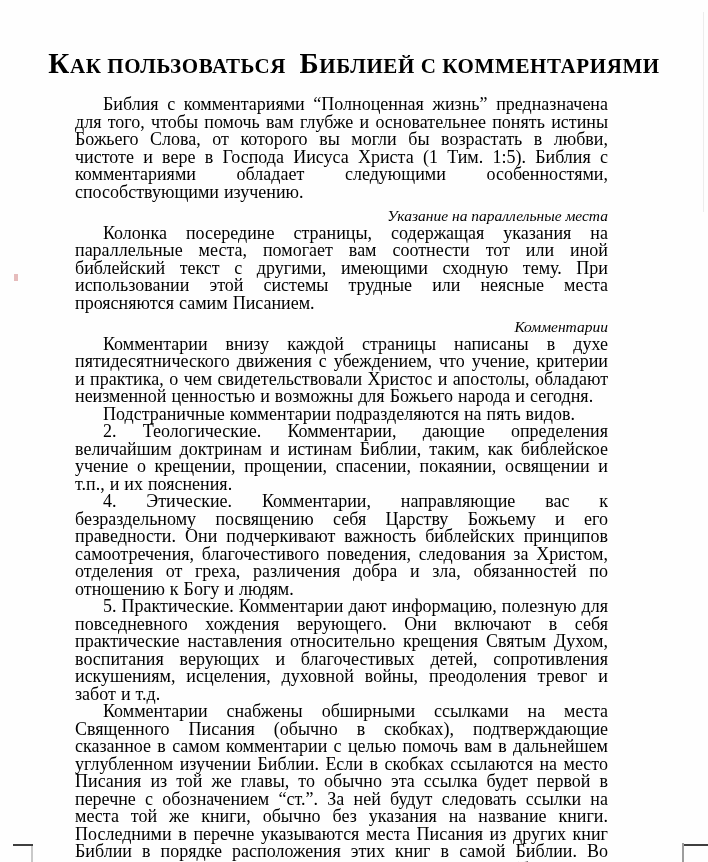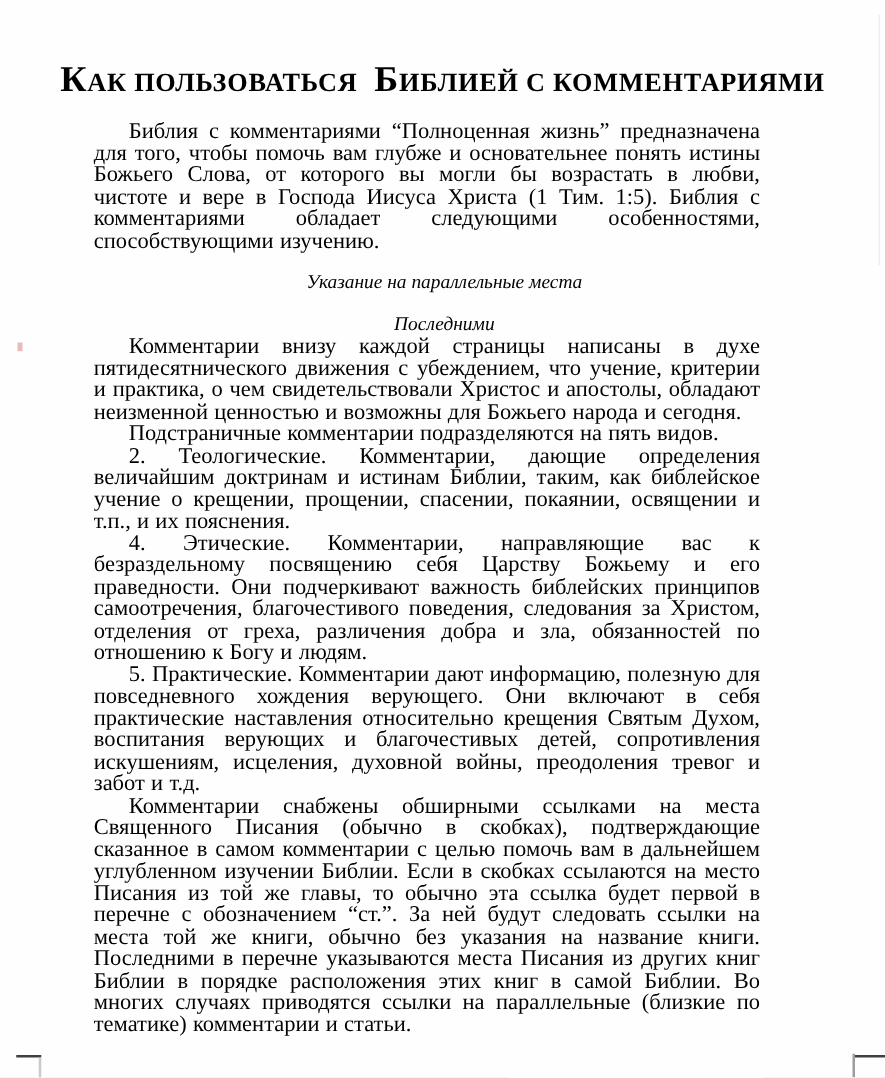--- a/index.html
+++ b/index.html
@@ -30,26 +30,26 @@
   }
   .para {
     margin: 0;
     font-size: 18px;
     line-height: 17.5px;
     text-align: justify;
     text-indent: 28px;
     word-spacing: 0.5px;
   }
   .subhead {
-    margin: 16px 0 0 28px;
+    margin: 6px 0 0 28px;
     font-size: 15.5px;
     line-height: 17.5px;
     font-style: italic;
     font-weight: normal;
-    text-align: center;
+    text-align: right;
   }
   
   .mark { position: absolute; }
   .crop-h-left   { left: 13px;  top: 844px; width: 20px; height: 2px;  background: #3f3f3f; }
   .crop-v-left   { left: 31px;  top: 846px; width: 2px;  height: 16px; background: #c9c9c9; }
   .crop-h-right  { left: 684px; top: 844px; width: 24px; height: 2px;  background: #3f3f3f; }
   .crop-v-right  { left: 682px; top: 843px; width: 2px;  height: 19px; background: #9d9d9d; }
   .edge-line     { left: 703px; top: 12px;  width: 1px;  height: 200px; background: #ececec; }
   .pink-speck    { left: 14px;  top: 274px; width: 4px;  height: 7px;  background: #e6bcbc; }
 </style>
@@ -57,22 +57,23 @@
 <body>
 
 <div class="page">
 
   <h1 class="doc-title"><span class="title-word"><span class="title-cap">К</span><span class="title-rest">ак пользоваться</span></span><span class="title-word"><span class="title-cap">Б</span><span class="title-rest">иблией с комментариями</span></span></h1>
 
   <div class="content">
     <p class="para">Библия с комментариями “Полноценная жизнь” предназначена для того, чтобы помочь вам глубже и основательнее понять истины Божьего Слова, от которого вы могли бы возрастать в любви, чистоте и вере в Господа Иисуса Христа (1 Тим. 1:5). Библия с комментариями обладает следующими особенностями, способствующими изучению.</p>
 
     <h2 class="subhead">Указание на параллельные места</h2>
+    <p class="para">Колонка посередине страницы, содержащая указания на параллельные места, помогает вам соотнести тот или иной библейский текст с другими, имеющими сходную тему. При использовании этой системы трудные или неясные места проясняются самим Писанием.</p>
 
-    <h2 class="subhead">Последними</h2>
+    <h2 class="subhead">Комментарии</h2>
     <p class="para">Комментарии внизу каждой страницы написаны в духе пятидесятнического движения с убеждением, что учение, критерии и практика, о чем свидетельствовали Христос и апостолы, обладают неизменной ценностью и возможны для Божьего народа и сегодня.</p>
     <p class="para">Подстраничные комментарии подразделяются на пять видов.</p>
     <p class="para">2. Теологические. Комментарии, дающие определения величайшим доктринам и истинам Библии, таким, как библейское учение о крещении, прощении, спасении, покаянии, освящении и т.п., и их пояснения.</p>
     <p class="para">4. Этические. Комментарии, направляющие вас к безраздельному посвящению себя Царству Божьему и его праведности. Они подчеркивают важность библейских принципов самоотречения, благочестивого поведения, следования за Христом, отделения от греха, различения добра и зла, обязанностей по отношению к Богу и людям.</p>
     <p class="para">5. Практические. Комментарии дают информацию, полезную для повседневного хождения верующего. Они включают в себя практические наставления относительно крещения Святым Духом, воспитания верующих и благочестивых детей, сопротивления искушениям, исцеления, духовной войны, преодоления тревог и забот и т.д.</p>
     <p class="para">Комментарии снабжены обширными ссылками на места Священного Писания (обычно в скобках), подтверждающие сказанное в самом комментарии с целью помочь вам в дальнейшем углубленном изучении Библии. Если в скобках ссылаются на место Писания из той же главы, то обычно эта ссылка будет первой в перечне с обозначением “ст.”. За ней будут следовать ссылки на места той же книги, обычно без указания на название книги. Последними в перечне указываются места Писания из других книг Библии в порядке расположения этих книг в самой Библии. Во многих случаях приводятся ссылки на параллельные (близкие по тематике) комментарии и статьи.</p>
   </div>
 
   <div class="mark crop-h-left"></div>
   <div class="mark crop-v-left"></div>

